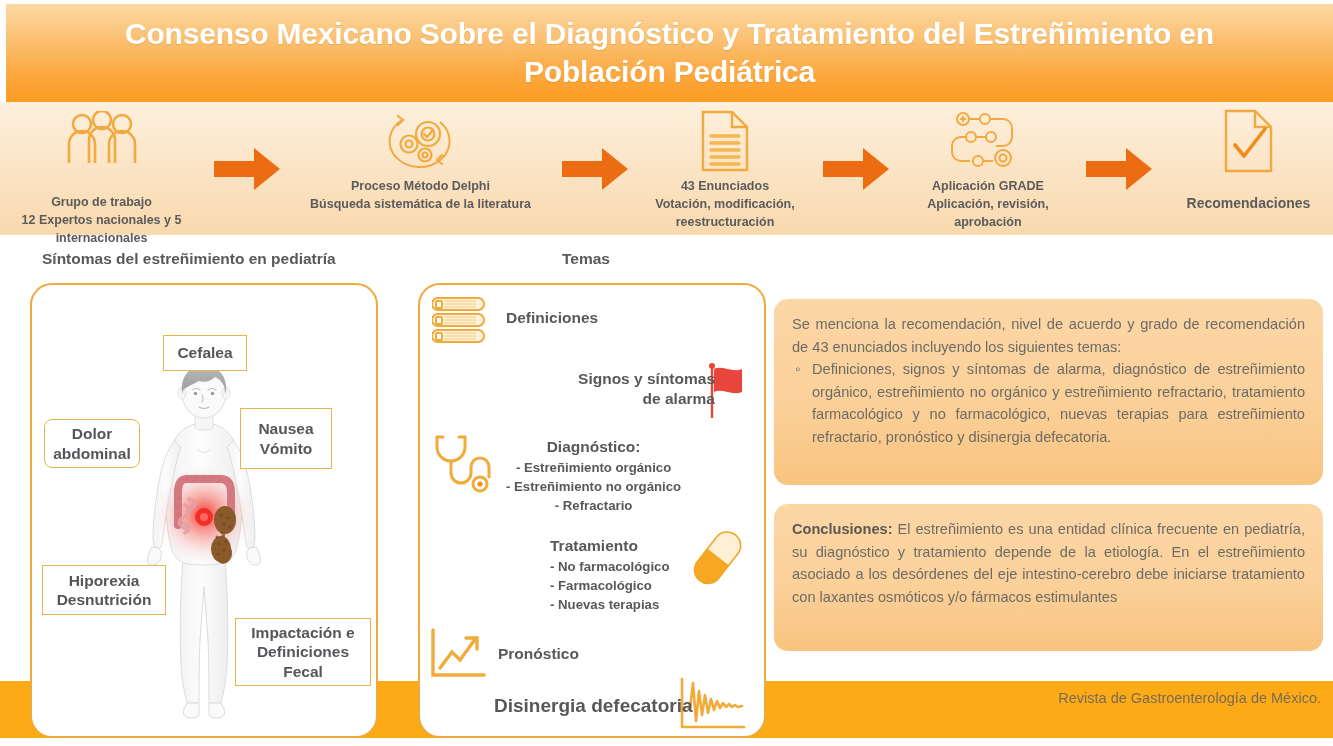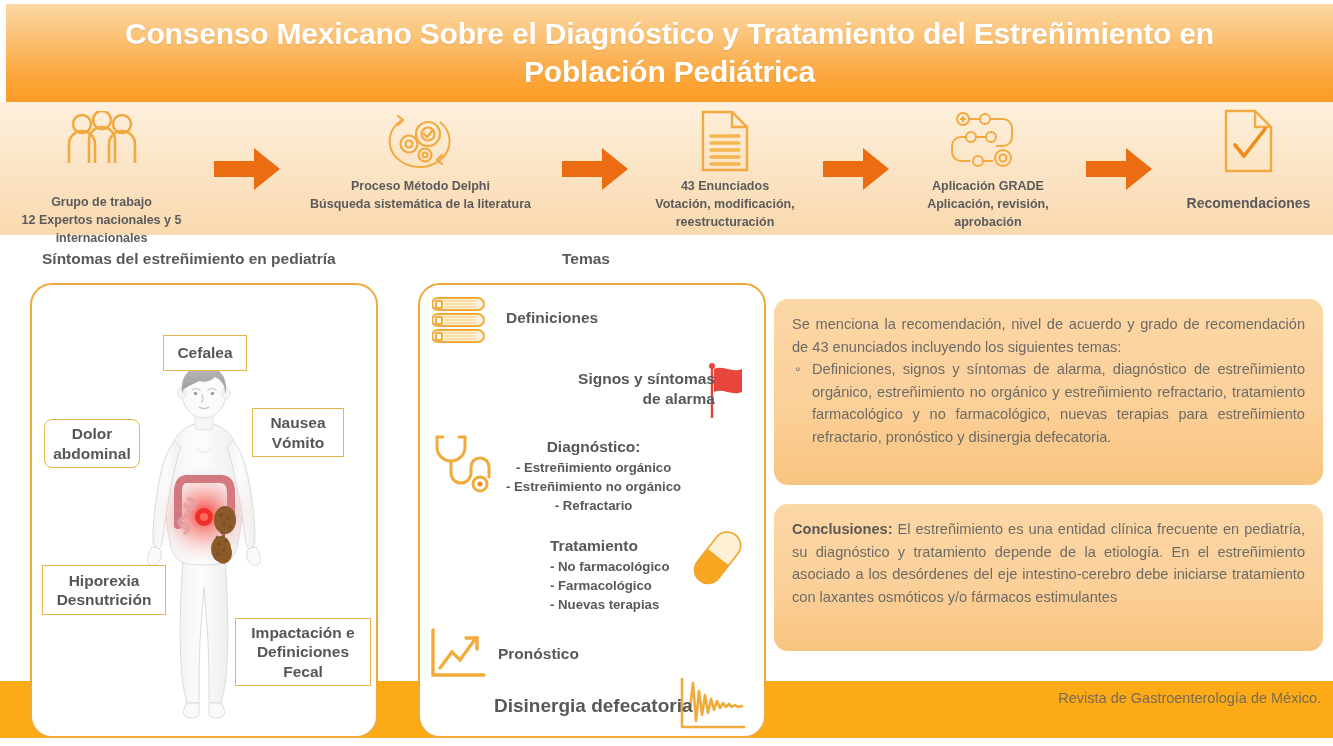--- a/index.html
+++ b/index.html
@@ -69,21 +69,21 @@
 
   
   .sym-box {
     position: absolute; background: #ffffff; border: 1.6px solid #e8b54a;
     color: #55565a; font-weight: bold; font-size: 15.5px;
     text-align: center; line-height: 1.24;
     display: flex; align-items: center; justify-content: center;
     padding: 5px 9px;
   }
   #sym-cefalea      { left: 163px; top: 327px; width: 84px;  height: 36px; margin-top: 8px; }
-  #sym-nausea       { left: 252px; top: 408px; width: 92px;  height: 49px; }
+  #sym-nausea       { left: 240px; top: 408px; width: 92px;  height: 61px; }
   #sym-dolor        { left: 44px;  top: 419px; width: 96px;  height: 49px; border-radius: 8px; }
   #sym-hipo         { left: 42px;  top: 565px; width: 124px; height: 50px; }
   #sym-impact       { left: 235px; top: 618px; width: 136px; height: 68px; }
 
   
   #body-figure { position: absolute; left: 129px; top: 365px; width: 150px; height: 355px; }
 
   
   .tema {
     position: absolute; color: #575859; font-weight: bold; line-height: 1.3;

